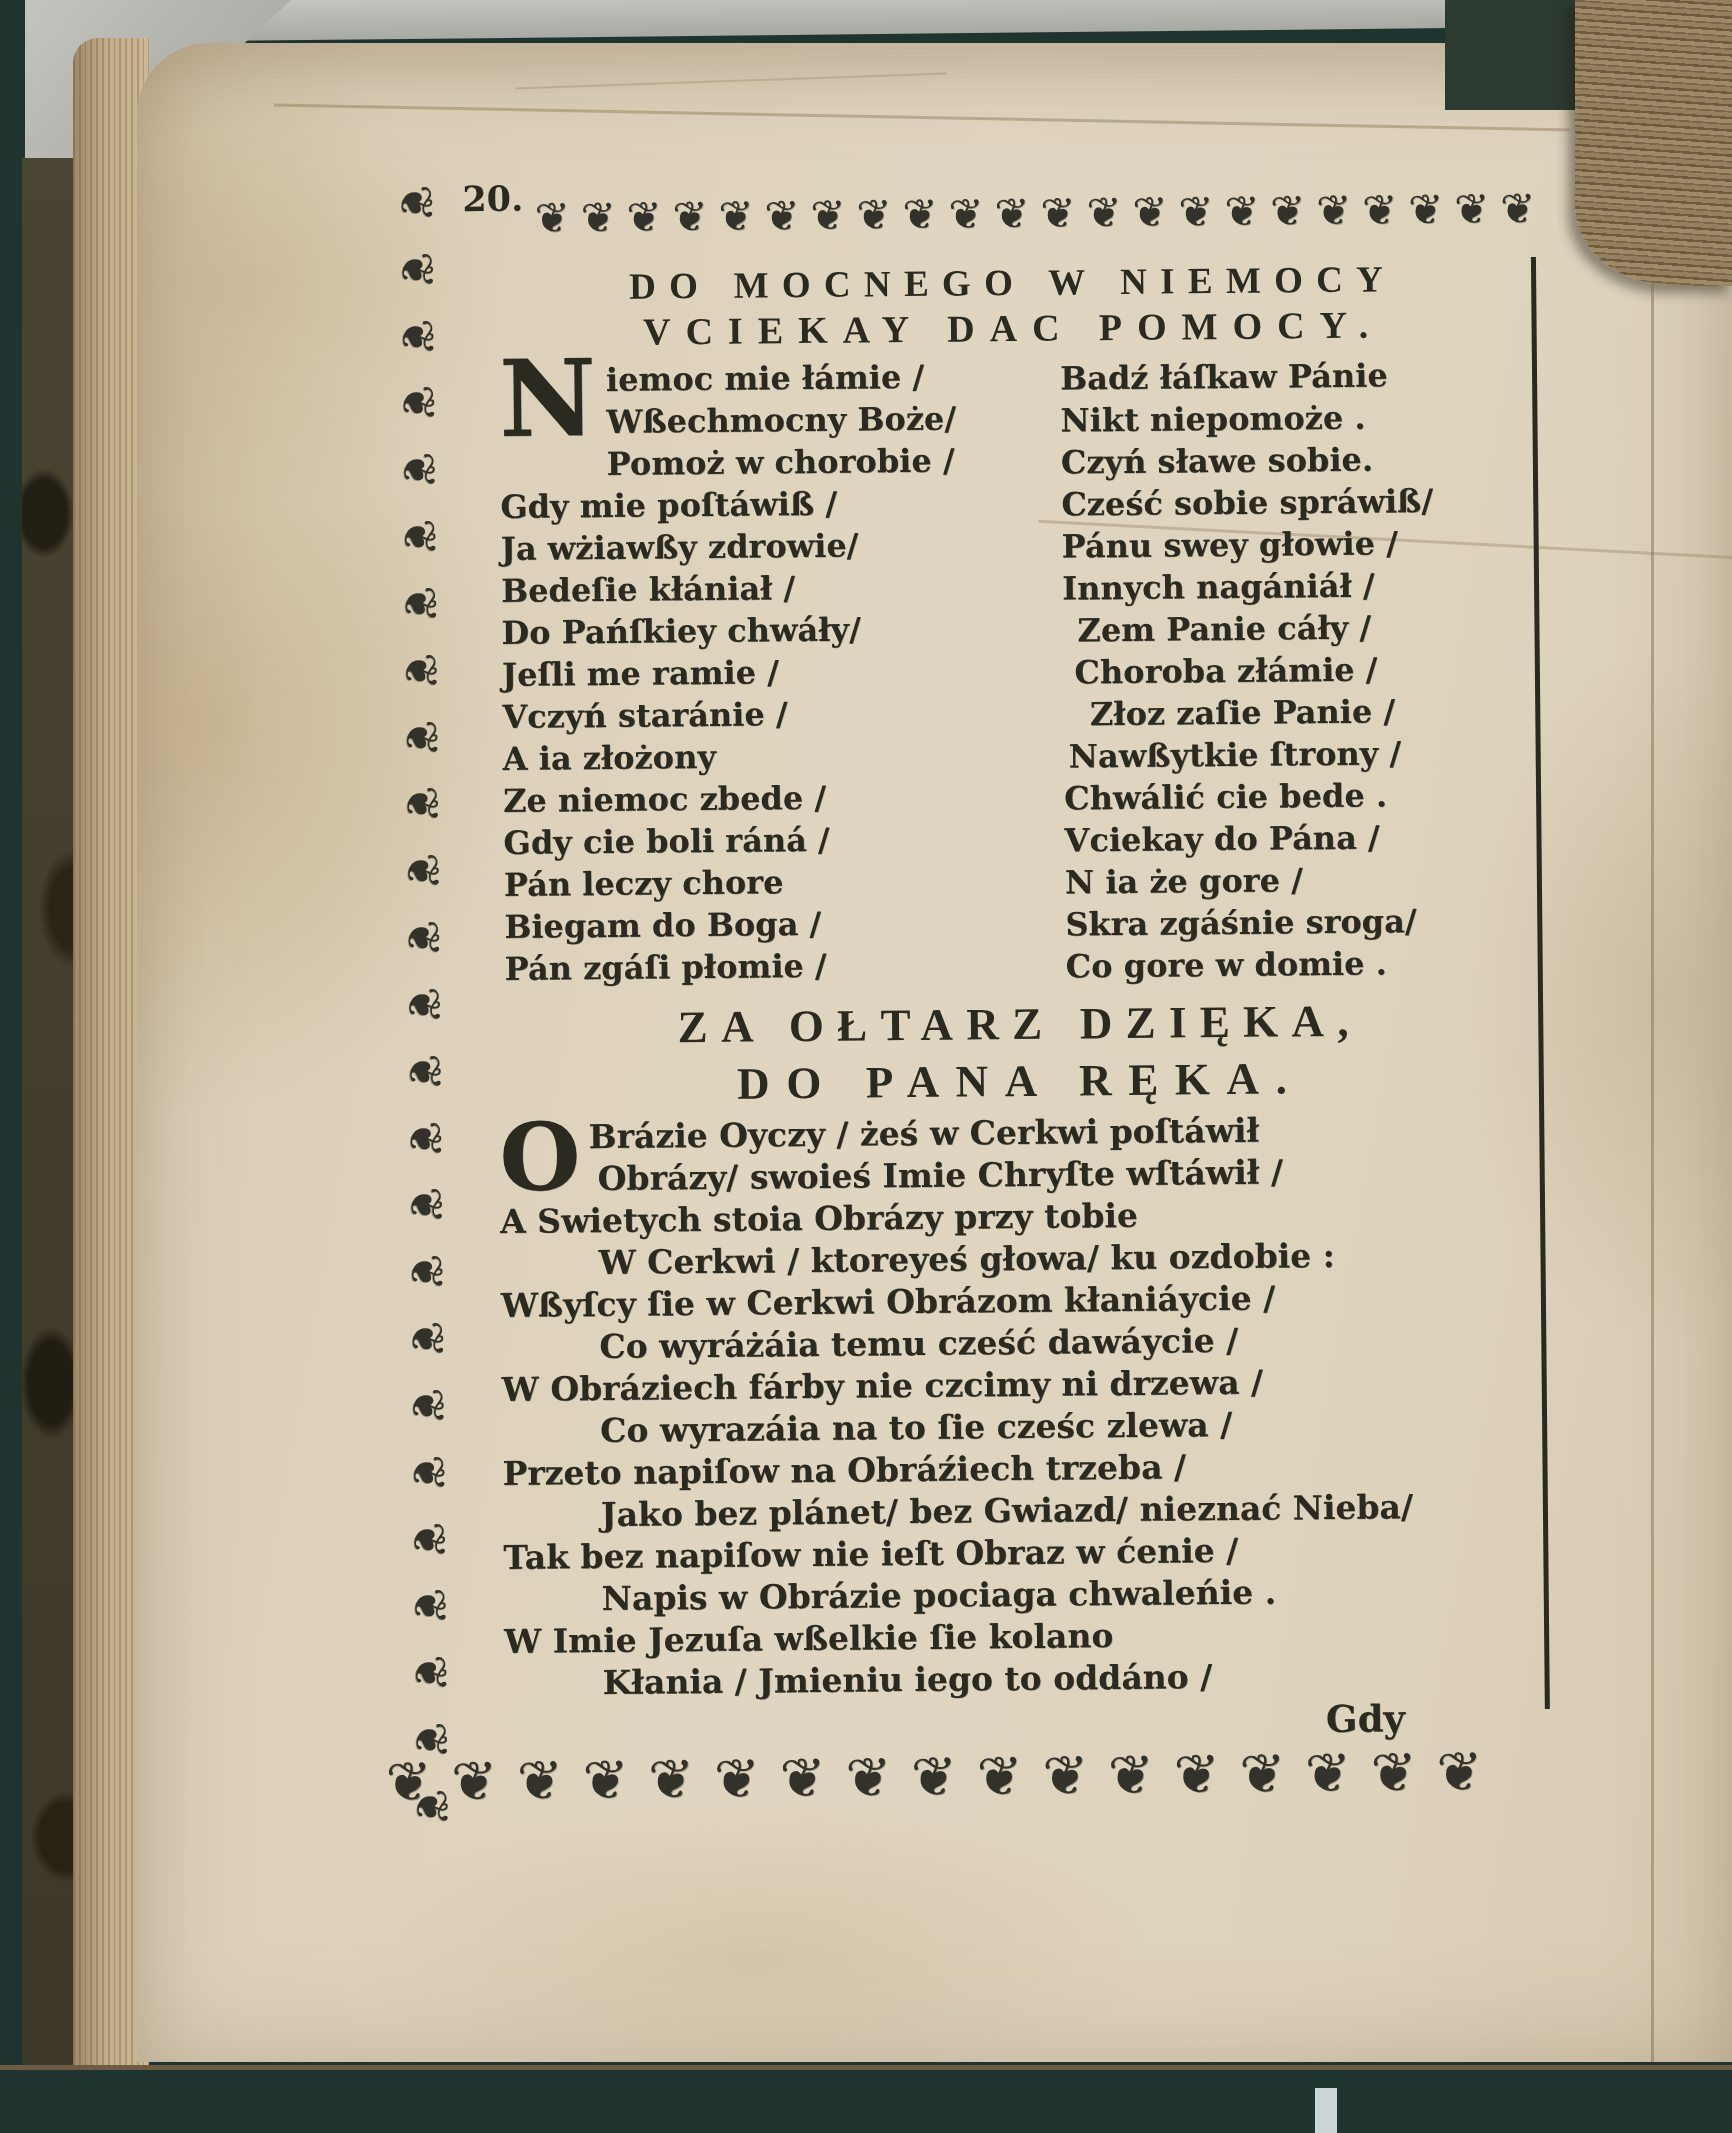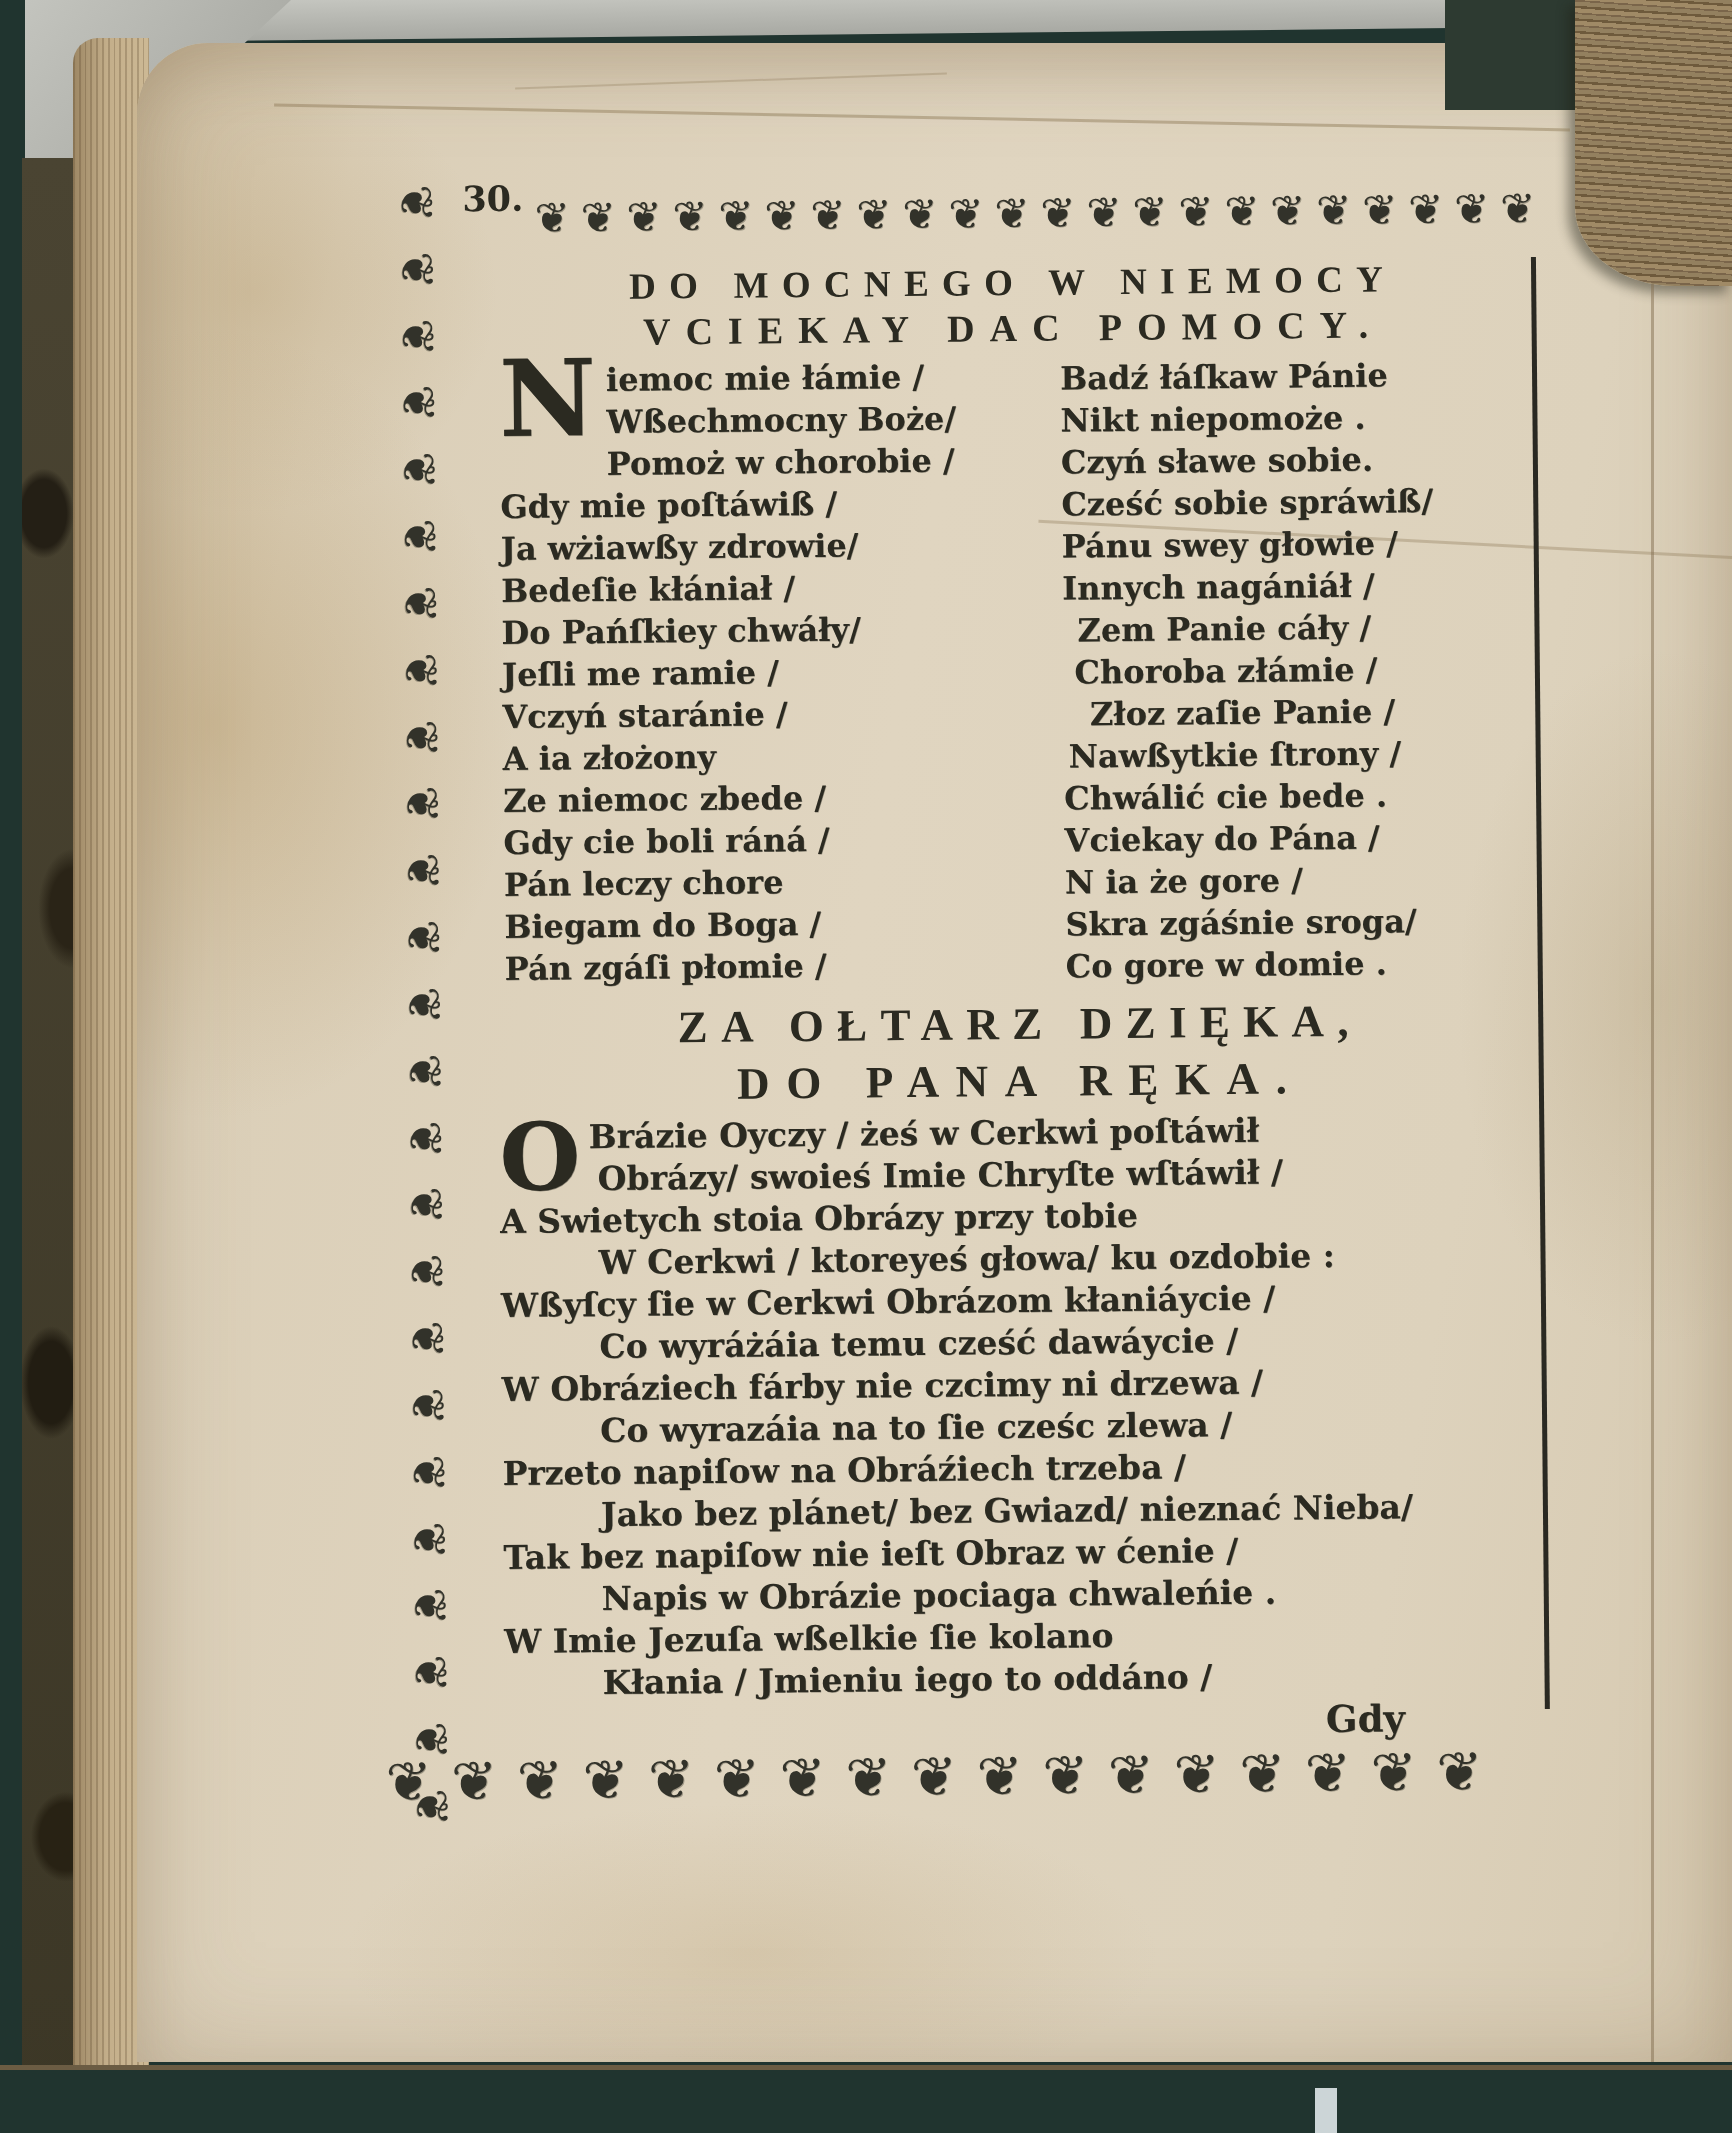--- a/index.html
+++ b/index.html
@@ -106,21 +106,21 @@
   <div class="backdrop" id="fore-edge"></div>
   <div class="backdrop" id="bottom-band"></div>
   <div class="crease" id="crease-top"></div>
   <div class="crease" id="crease-top2"></div>
   <div class="crease" id="crease-right"></div>
   <div class="crease" id="fold-right"></div>
   <div class="backdrop" id="scan-artifact"></div>
 
   <div id="content">
 
-    <div class="abs" id="page-number">30.</div>
+    <div class="abs" id="page-number">20.</div>
 
     <div class="abs ornament-row" id="border-top">
         <span class="fleuron">❦</span>
         <span class="fleuron">❦</span>
         <span class="fleuron">❦</span>
         <span class="fleuron">❦</span>
         <span class="fleuron">❦</span>
         <span class="fleuron">❦</span>
         <span class="fleuron">❦</span>
         <span class="fleuron">❦</span>

